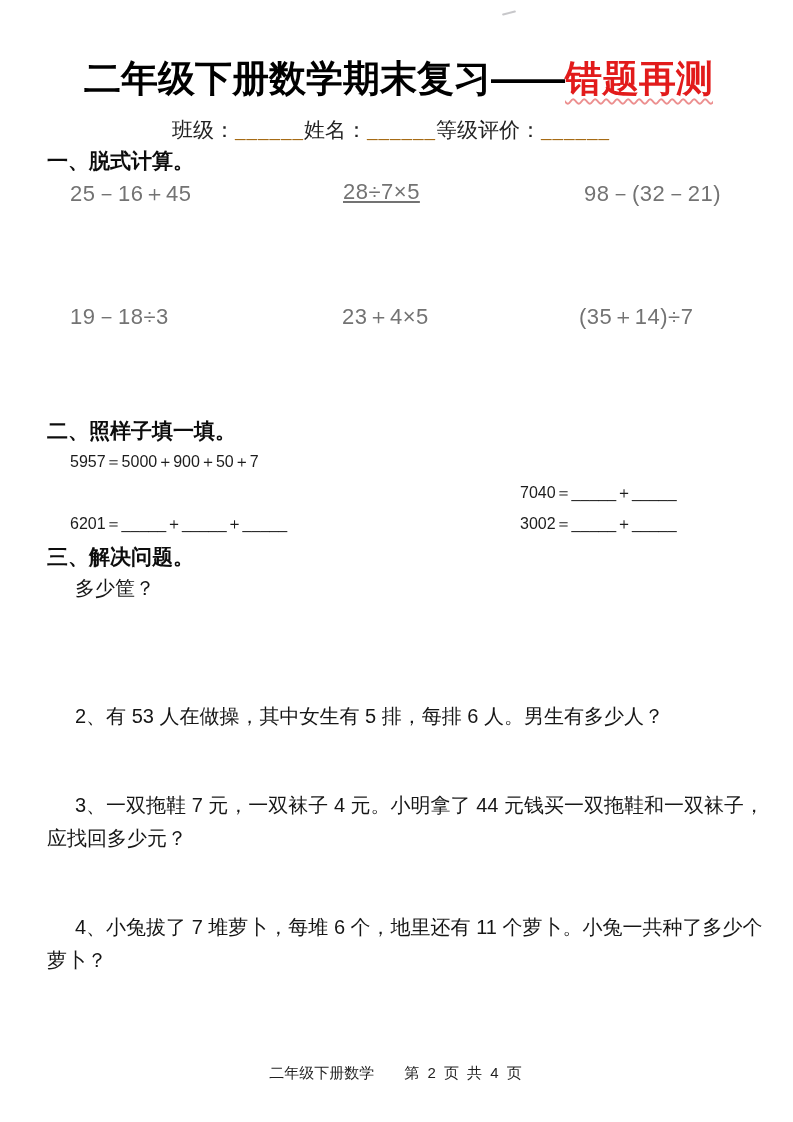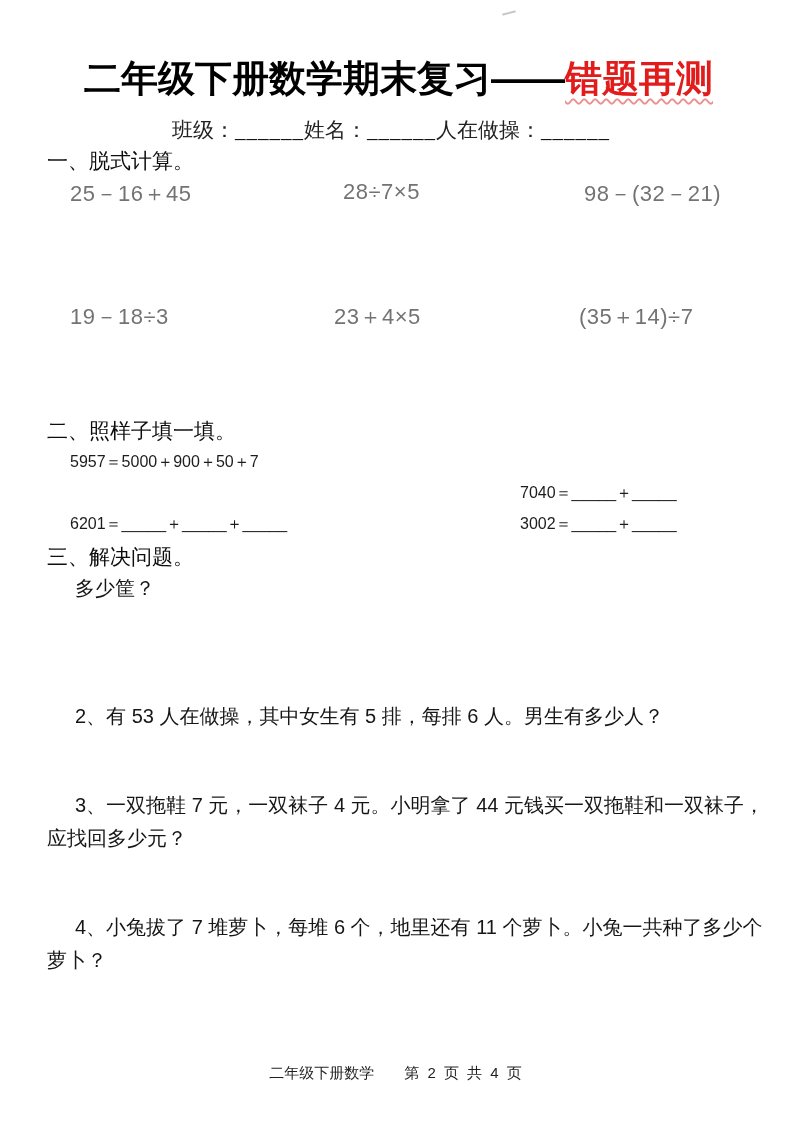--- a/index.html
+++ b/index.html
@@ -34,41 +34,41 @@
     text-decoration-color:#ec8f8f;
     text-decoration-thickness:2px;
     text-underline-offset:7px;
   }
 
   .info-bar {
     position:absolute; left:172px; top:112px;
     font-family:"Liberation Serif", serif;
     font-size:21px; color:#222; white-space:nowrap;
   }
-  .info-bar .blank { letter-spacing:1px; color:#000000; }
+  .info-bar .blank { letter-spacing:1px; color:#a16207; }
 
   .sec-heading {
     position:absolute; left:47px;
-    font-size:21px; font-weight:400; color:#0d0d0d;
+    font-size:21px; font-weight:700; color:#0d0d0d;
     white-space:nowrap;
   }
   .h-calc { top:143px; }
   .h-fill { top:413px; }
   .h-prob { top:539px; }
 
   .expr {
     position:absolute;
     font-size:22px; letter-spacing:.5px;
     color:#737373; white-space:nowrap;
   }
   .e1 { left:70px;  top:175px; }
-  .e2 { left:343px; top:175px; }
+  .e2 { left:343px; top:175px;text-decoration:underline; }
   .e3 { left:584px; top:175px; }
   .e4 { left:70px;  top:298px; }
-  .e5 { left:334px; top:298px;text-align:right; }
+  .e5 { left:342px; top:298px;text-align:right; }
   .e6 { left:579px; top:298px; }
 
   .fill-line {
     position:absolute;
     font-size:16px; color:#1c1c1c; white-space:nowrap;
   }
   .fx  { left:70px;  top:448px; }
   .f1l { left:70px;  top:479px; }
   .f1r { left:520px; top:479px; }
   .f2l { left:70px;  top:510px; }
@@ -95,21 +95,21 @@
 </style>
 </head>
 <body>
 
 <div class="page">
 
   <div class="scan-artifact"></div>
 
   <h1 class="title"><span>二年级下册数学期末复习——</span><span class="highlight" style="color: rgb(226, 27, 27);">错题再测</span></h1>
 
-  <div class="info-bar"><span>班级：</span><span class="blank">______</span><span>姓名：</span><span class="blank">______</span><span>人在做操：</span><span class="blank">______</span></div>
+  <div class="info-bar"><span>班级：</span><span class="blank">______</span><span>姓名：</span><span class="blank">______</span><span>等级评价：</span><span class="blank">______</span></div>
 
   <h2 class="sec-heading h-calc">一、脱式计算。</h2>
 
   <span class="expr e1">25－16＋45</span>
   <span class="expr e2">28÷7×5</span>
   <span class="expr e3">98－(32－21)</span>
   <span class="expr e4">19－18÷3</span>
   <span class="expr e5">23＋4×5</span>
   <span class="expr e6">(35＋14)÷7</span>
 

